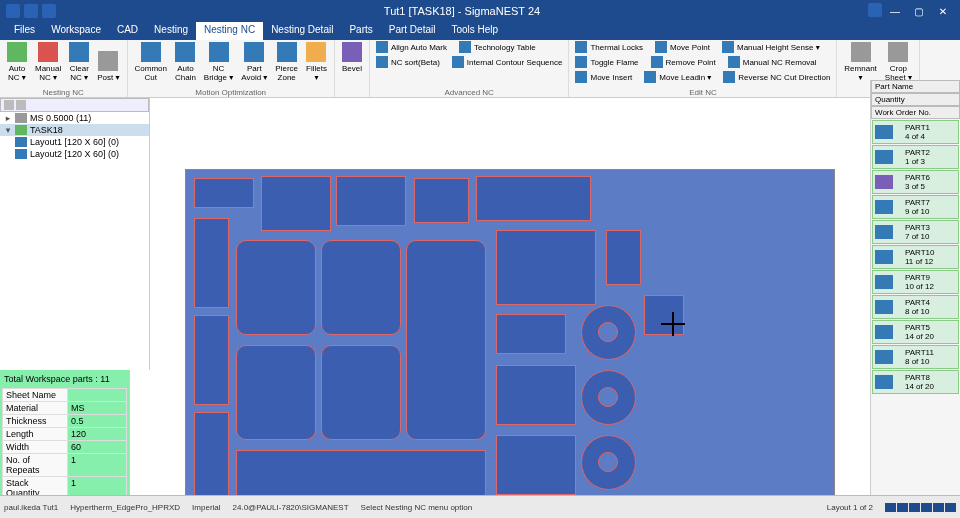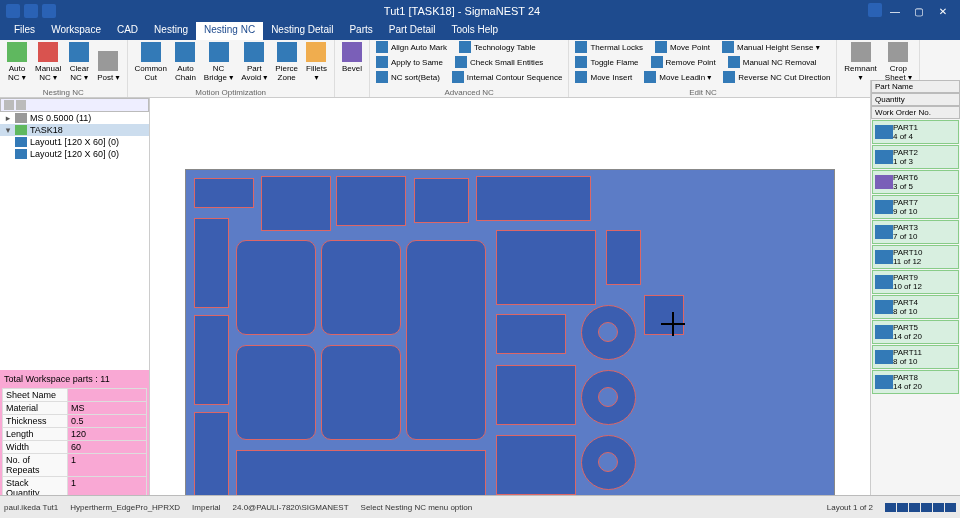--- a/index.html
+++ b/index.html
@@ -40,41 +40,41 @@
 
 
 .left-col { position: absolute; left: 0; top: 98px; width: 150px; height: 272px; background: #fff; border-right: 1px solid #ccc; overflow: hidden; }
 .tree-hdr { background: #eef; border:1px solid #bbb; height: 14px; display: flex; align-items: center; padding: 0 3px; }
 .tree-hdr .ti { width: 10px; height: 10px; background: #bbb; margin-right: 2px; }
 .tree-row { display: flex; align-items: center; font-size: 9px; padding: 1px 4px; }
 .tree-row .exp { width: 8px; text-align: center; color: #555; }
 .tree-row .tic { width: 12px; height: 10px; margin: 0 3px; }
 .tree-row.sel { background: #cde; }
 
-.bottom-left { position: absolute; left: 0; top: 370px; width: 150px; height: 137px; background: #f9a8d4; border-right: 1px solid #ccc; font-size: 9px; padding: 2px; overflow: hidden; }
+.bottom-left { position: absolute; left: 0; top: 370px; width: 130px; height: 137px; background: #86efac; border-right: 1px solid #ccc; font-size: 9px; padding: 2px; overflow: hidden; }
 .bl-title { font-size: 9px; padding: 2px 0 4px 2px; }
 .prop-row { display: flex; border: 1px solid #ddd; border-top: none; }
 .prop-row:first-of-type { border-top: 1px solid #ddd; }
 .prop-k { width: 65px; padding: 1px 3px; border-right: 1px solid #ddd; background: #f9f9f9; }
 .prop-v { flex: 1; padding: 1px 3px; }
 
 
 .canvas-wrap { position: absolute; left: 150px; top: 98px; right: 90px; bottom: 11px; background: #fff; display:flex; align-items:center; justify-content:center; }
 .sheet { position: relative; left: 0; top: 36px; width: 650px; height: 340px; background: #5c7cc6; border: 1px solid #888; overflow: hidden; }
 .sheet .part { position: absolute; background: #3b5eb0; border: 1px solid #d66; }
 .sheet .hole { position: absolute; border-radius: 50%; background: #5c7cc6; border: 1px solid #d66; }
 .crosshair { position: absolute; width: 24px; height: 24px; }
 .crosshair:before, .crosshair:after { content:""; position:absolute; background:#000; }
 .crosshair:before { left:11px; top:0; width:2px; height:24px; }
 .crosshair:after  { top:11px; left:0; width:24px; height:2px; }
 
 
 .right-col { position: absolute; right: 0; top: 80px; width: 90px; height: 427px; background: #f5f5f5; border-left: 1px solid #ccc; font-size: 8px; }
 .right-col .rh { border:1px solid #bbb; padding:1px 3px; background:#eee; }
-.part-item { display:flex; align-items:center; gap:0; background:#d8efe0; margin:1px; padding:2px; border:1px solid #8c8; cursor:pointer; }
+.part-item { display:flex; align-items:center; gap:12px; background:#d8efe0; margin:1px; padding:2px; border:1px solid #8c8; cursor:pointer; }
 .part-item .pii { width:18px; height:14px; }
 .part-item .pit { display:flex; flex-direction:column; line-height:9px; }
 
 
 .status { position:absolute; left:0; right:0; bottom:0; height:23px; background:#eaeaea; border-top:1px solid #bbb; font-size:8px; display:flex; align-items:center; padding:0 4px; gap:12px; color:#333; }
 .status .seg { white-space:nowrap; }
 .status .spacer { flex:1; }
 .status .ly { display:flex; align-items:center; gap:2px; }
 .status .nav { display:flex; gap:1px; }
 .status .nav span { width:11px; height:9px; background:#1e4b8e; display:inline-block; }
@@ -183,30 +183,20 @@
       <div class="ribbon-group-btns">
         <div class="ribbon-col">
           <div style="display: flex; gap: 8px;">
             <div class="ribbon-mini">
               <span class="mic ic-blue"></span>
               <span>Align Auto Mark</span>
             </div>
             <div class="ribbon-mini">
               <span class="mic ic-blue"></span>
               <span>Technology Table</span>
-            </div>
-          </div>
-          <div style="display: flex; gap: 8px;">
-            <div class="ribbon-mini">
-              <span class="mic ic-blue"></span>
-              <span>Apply to Same</span>
-            </div>
-            <div class="ribbon-mini">
-              <span class="mic ic-blue"></span>
-              <span>Check Small Entities</span>
             </div>
           </div>
           <div style="display: flex; gap: 8px;">
             <div class="ribbon-mini">
               <span class="mic ic-blue"></span>
               <span>NC sort(Beta)</span>
             </div>
             <div class="ribbon-mini">
               <span class="mic ic-blue"></span>
               <span>Internal Contour Sequence</span>

